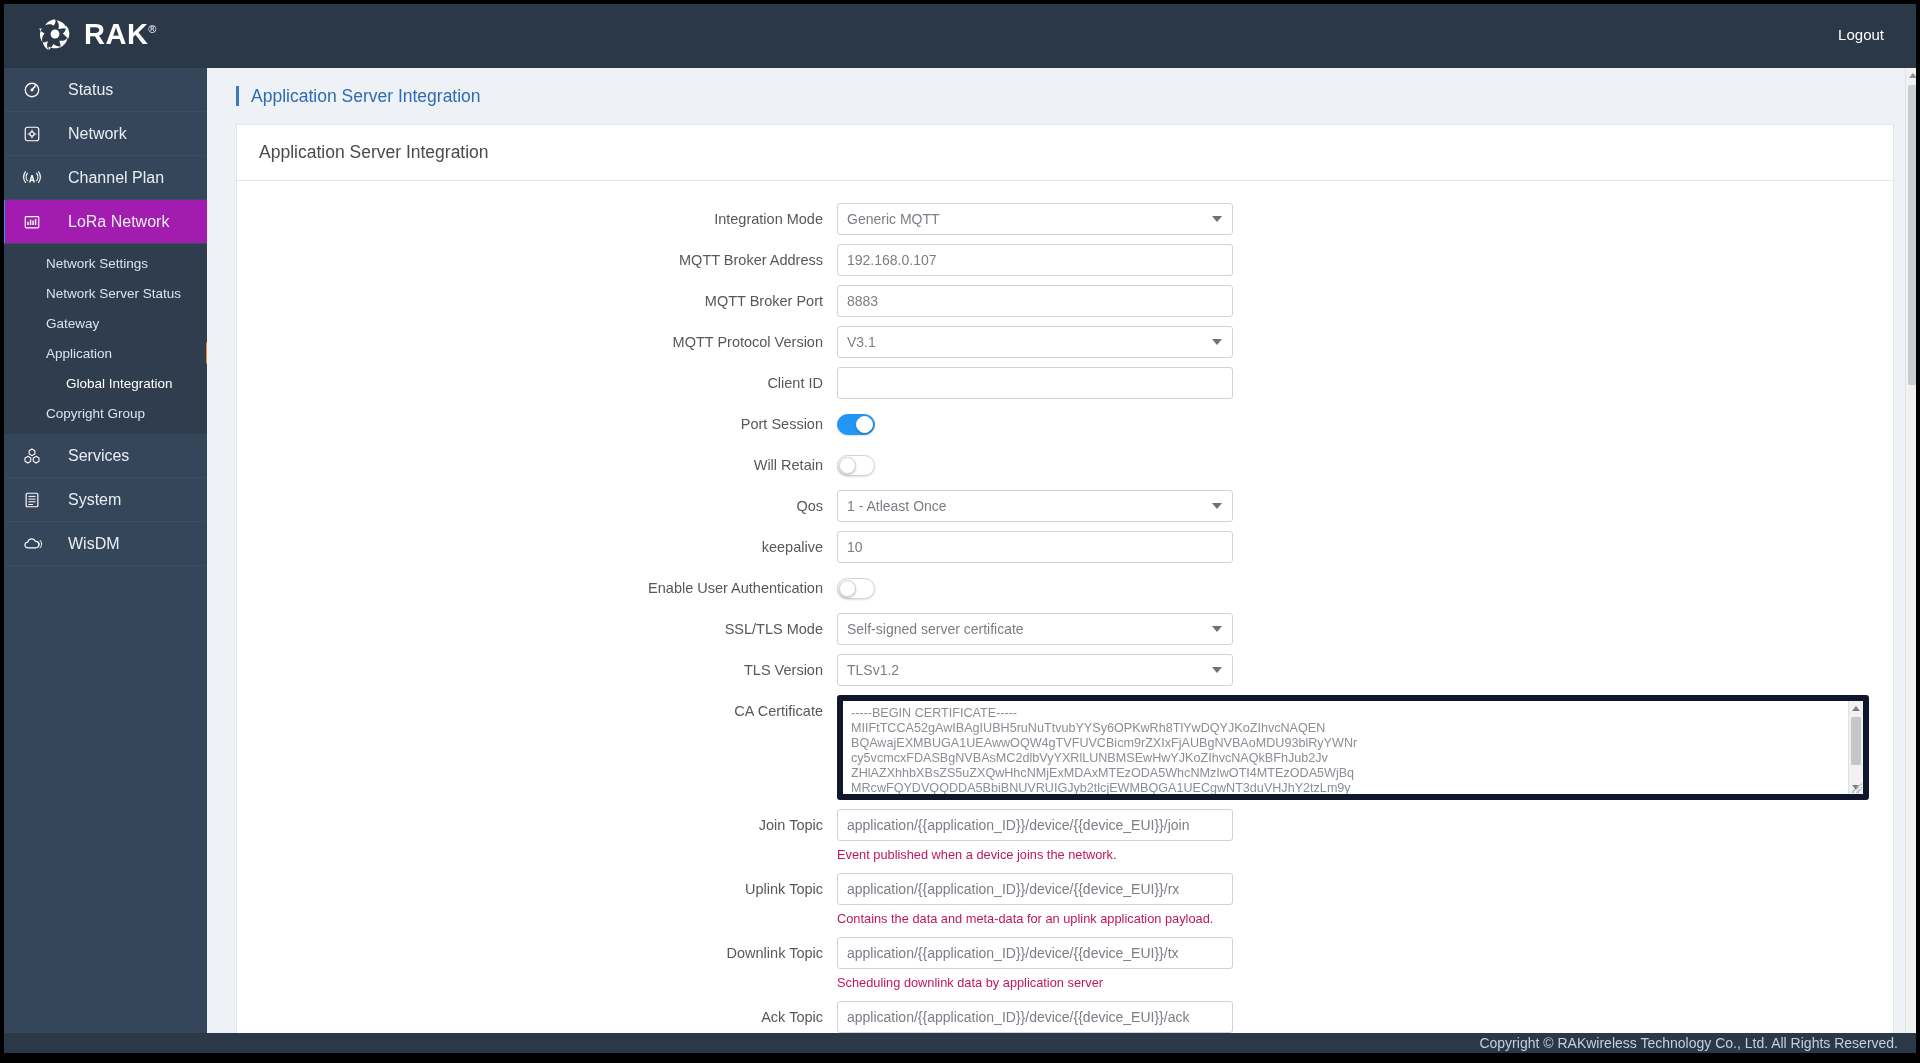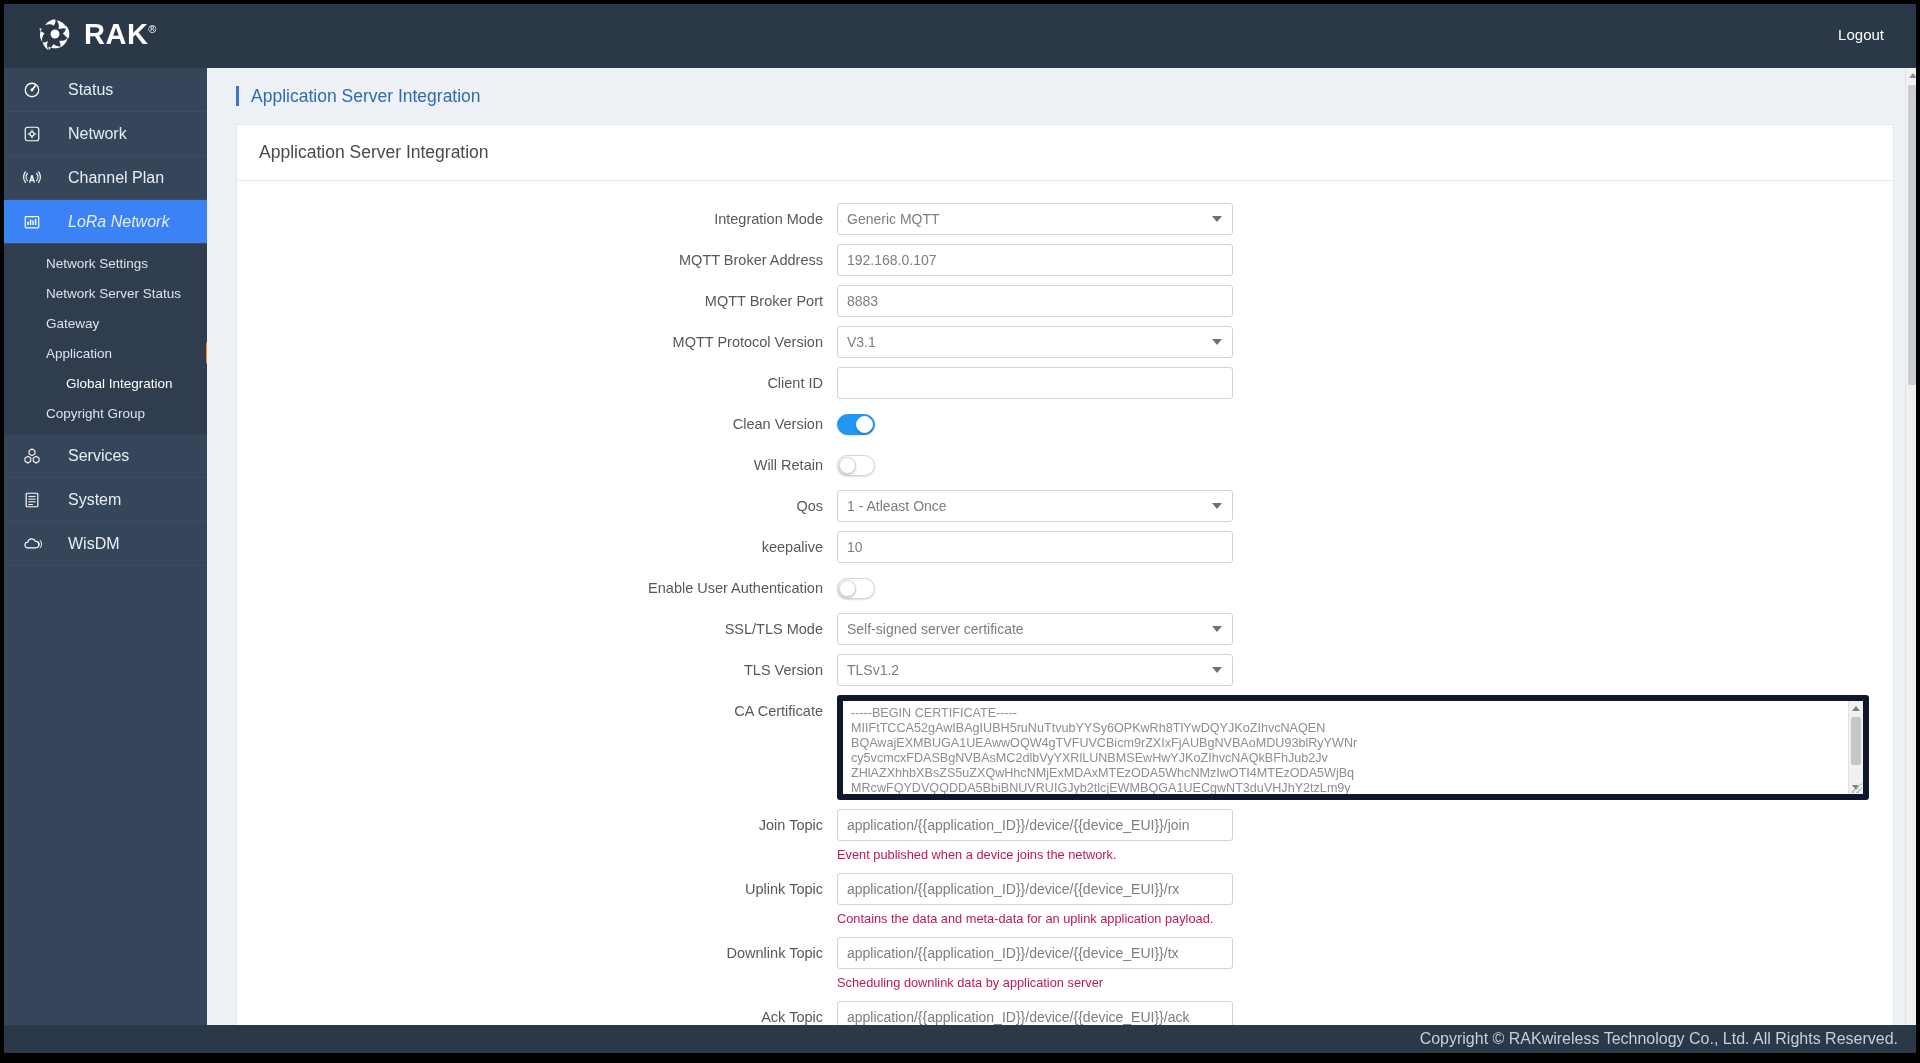--- a/index.html
+++ b/index.html
@@ -70,22 +70,21 @@
     cursor: pointer;
     border-bottom: 1px solid #3d4d61;
     position: relative;
   }
   .nav-item .ico {
     width: 20px; height: 20px;
     display: flex; align-items: center; justify-content: center;
     flex: 0 0 20px;
   }
   .nav-item.active {
-    background: #3b82f6;
-    font-style: italic;
+    background: #a21caf;
   }
   .nav-item.active::before {
     content: "";
     position: absolute;
     left: 0; top: 0; bottom: 0;
     width: 5px;
     background: #2196f3;
   }
   .sub-list { background: #2f3d4f; padding: 4px 0 6px 0; position: relative;}
   .sub-item {
@@ -308,24 +307,24 @@
   }
   .page-sb .thumb {
     position: absolute; top: 17px; left: 2px; right: 2px;
     height: 300px; background: #c9ccd0; border-radius: 2px;
   }
 
   
   .footer {
     position: absolute;
     left: 0; right: 0; bottom: 10px;
-    height: 28px;
+    height: 20px;
     background: #2b3848;
     color: #c7cfd9;
-    font-size: 16px;
+    font-size: 14px;
     display: flex;
     align-items: center;
     justify-content: flex-end;
     padding-right: 22px;
     z-index: 40;
   }
   .blackbar {
     position: absolute; left:0; right:0; bottom:0; height:10px; background:#000;
     z-index: 41;
   }
@@ -506,21 +505,21 @@
             </div>
 
             <div class="frow">
               <div class="flabel">Client ID</div>
               <div class="fctl">
                 <div class="inp"></div>
               </div>
             </div>
 
             <div class="frow">
-              <div class="flabel">Clean Version</div>
+              <div class="flabel">Port Session</div>
               <div class="fctl">
                 <div class="toggle on">
                     <span class="knob"></span>
                   </div>
               </div>
             </div>
 
             <div class="frow">
               <div class="flabel">Will Retain</div>
               <div class="fctl">

